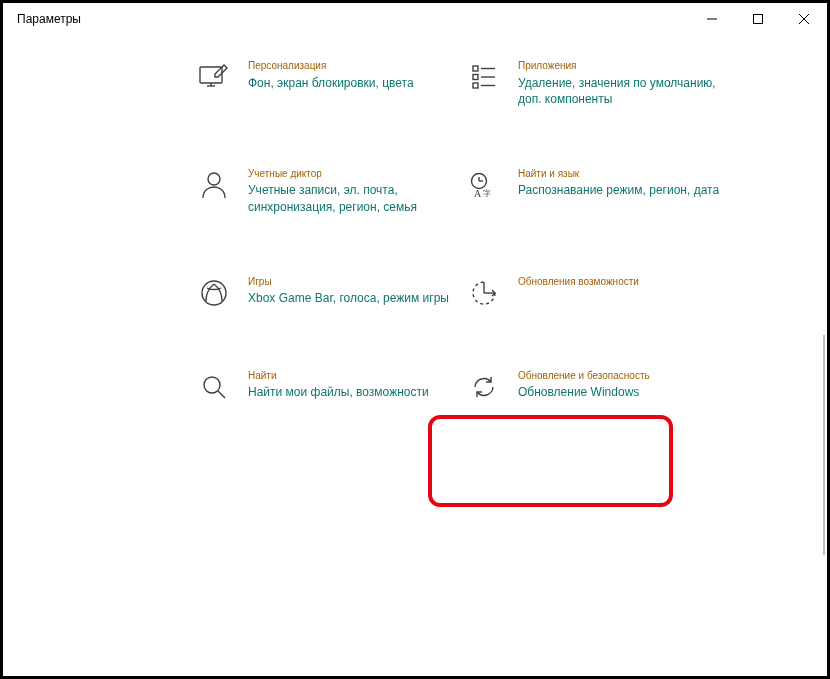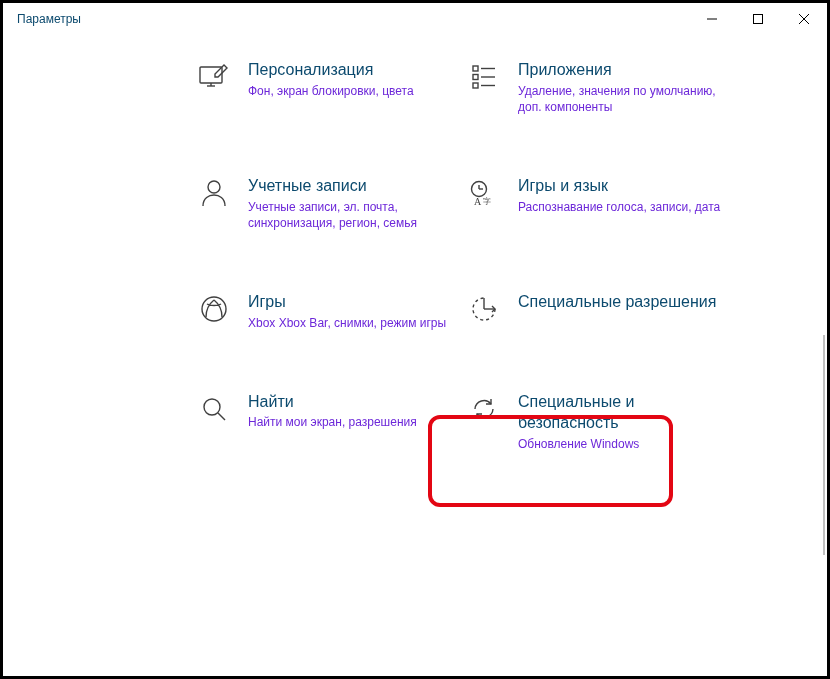--- a/index.html
+++ b/index.html
@@ -23,21 +23,21 @@
     position: relative;
     display: flex;
     flex-direction: column;
   }
   .titlebar {
     height: 32px;
     display: flex;
     align-items: center;
     padding-left: 14px;
     font-size: 12px;
-    color: #0c4a6e;
+    color: #000000;
   }
   .winctrls {
     margin-left: auto;
     display: flex;
     height: 100%;
   }
   .winbtn {
     width: 46px;
     height: 32px;
     display: flex;
@@ -73,28 +73,28 @@
     align-items: center;
     justify-content: center;
     color: #404040;
     margin-top: 2px;
   }
   .tile-text {
     flex: 1;
     min-width: 0;
   }
   .tile-title {
-    font-size: 16px;
-    color: #0c4a6e;
+    font-size: 10px;
+    color: #a16207;
     line-height: 1.35;
     margin-bottom: 2px;
   }
   .tile-desc {
     font-size: 12px;
-    color: #6d28d9;
+    color: #0f766e;
     line-height: 1.35;
   }
   .highlight {
     position: absolute;
     border: 4px solid #e30613;
     border-radius: 12px;
     pointer-events: none;
   }
   .scrollbar-track {
     position: absolute;
@@ -171,93 +171,93 @@
         </div>
 
         <div class="tile">
           <span class="tile-icon">
             <svg width="26" height="28" viewBox="0 0 26 28" fill="none" stroke="#404040" stroke-width="1.4">
               <circle cx="13" cy="8" r="6"></circle>
               <path d="M2 27 C2 19 8 16 13 16 C18 16 24 19 24 27"></path>
             </svg>
           </span>
           <div class="tile-text">
-            <div class="tile-title">Учетные записи</div>
+            <div class="tile-title">Учетные диктор</div>
             <div class="tile-desc">Учетные записи, эл. почта, синхронизация, регион, семья</div>
           </div>
         </div>
 
         <div class="tile">
           <span class="tile-icon">
             <svg width="30" height="26" viewBox="0 0 30 26" fill="none" stroke="#404040" stroke-width="1.4">
               <circle cx="10" cy="9" r="7.5"></circle>
               <line x1="10" y1="5" x2="10" y2="9"></line>
                 <line x1="10" y1="9" x2="14" y2="9"></line>
               <text x="5" y="25" font-size="10" fill="#404040" stroke="none" font-family="Segoe UI">A</text>
               <text x="14" y="24" font-size="8" fill="#404040" stroke="none" font-family="Segoe UI">字</text>
             </svg>
           </span>
           <div class="tile-text">
-            <div class="tile-title">Игры и язык</div>
-            <div class="tile-desc">Распознавание голоса, записи, дата</div>
+            <div class="tile-title">Найти и язык</div>
+            <div class="tile-desc">Распознавание режим, регион, дата</div>
           </div>
         </div>
 
         <div class="tile">
           <span class="tile-icon">
             <svg width="28" height="28" viewBox="0 0 28 28" fill="none" stroke="#404040" stroke-width="1.4">
               <circle cx="14" cy="14" r="12"></circle>
               <path d="M14 5 C9 9 6 15 6 22 M14 5 C19 9 22 15 22 22 M7 9 C10 11 18 11 21 9"></path>
             </svg>
           </span>
           <div class="tile-text">
             <div class="tile-title">Игры</div>
-            <div class="tile-desc">Xbox Xbox Bar, снимки, режим игры</div>
+            <div class="tile-desc">Xbox Game Bar, голоса, режим игры</div>
           </div>
         </div>
 
         <div class="tile">
           <span class="tile-icon">
             <svg width="28" height="28" viewBox="0 0 28 28" fill="none" stroke="#404040" stroke-width="1.4">
               <path d="M25 14 A11 11 0 1 1 14 3" stroke-dasharray="3 3"></path>
               <line x1="14" y1="3" x2="14" y2="14"></line>
               <line x1="14" y1="14" x2="25" y2="14"></line>
               <polyline points="22,11 25,14 22,17"></polyline>
             </svg>
           </span>
           <div class="tile-text">
-            <div class="tile-title">Специальные разрешения</div>
+            <div class="tile-title">Обновления возможности</div>
           </div>
         </div>
 
         <div class="tile">
           <span class="tile-icon">
             <svg width="28" height="28" viewBox="0 0 28 28" fill="none" stroke="#404040" stroke-width="1.4">
               <circle cx="12" cy="12" r="8"></circle>
               <line x1="18" y1="18" x2="25" y2="25"></line>
             </svg>
           </span>
           <div class="tile-text">
             <div class="tile-title">Найти</div>
-            <div class="tile-desc">Найти мои экран, разрешения</div>
+            <div class="tile-desc">Найти мои файлы, возможности</div>
           </div>
         </div>
 
 
         <div class="tile">
           <span class="tile-icon">
             <svg width="28" height="28" viewBox="0 0 28 28" fill="none" stroke="#404040" stroke-width="1.4">
               <path d="M5 14 a9 9 0 0 1 16 -5"></path>
               <polyline points="21,4 21,9 16,9"></polyline>
               <path d="M23 14 a9 9 0 0 1 -16 5"></path>
               <polyline points="7,24 7,19 12,19"></polyline>
             </svg>
           </span>
           <div class="tile-text">
-            <div class="tile-title">Специальные и безопасность</div>
+            <div class="tile-title">Обновление и безопасность</div>
             <div class="tile-desc">Обновление Windows</div>
           </div>
         </div>
 
         <div></div>
 
       </div>
 
       <div class="highlight" style="left:425px; top:380px; width:245px; height:92px;"></div>
 

